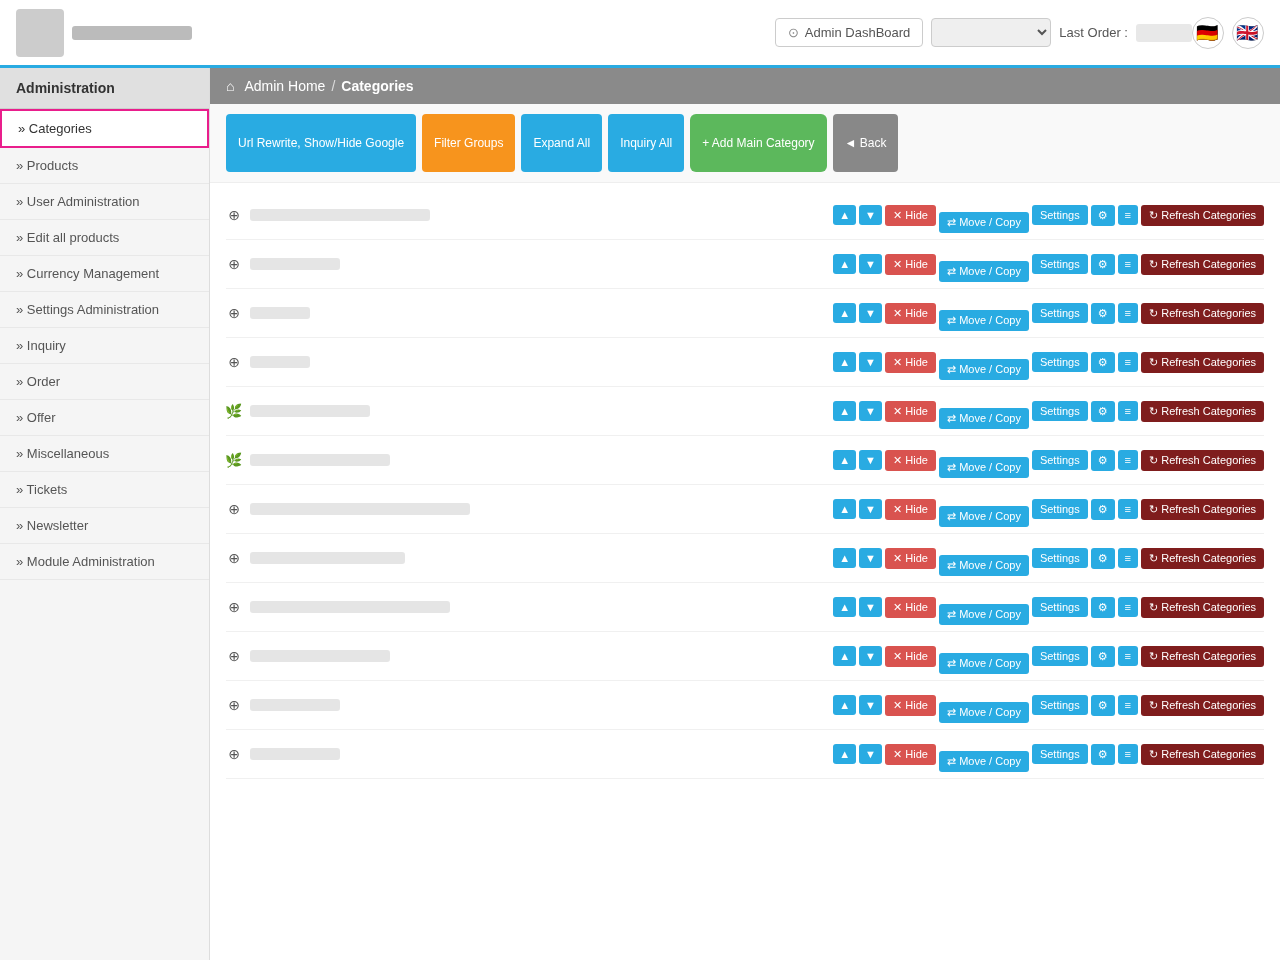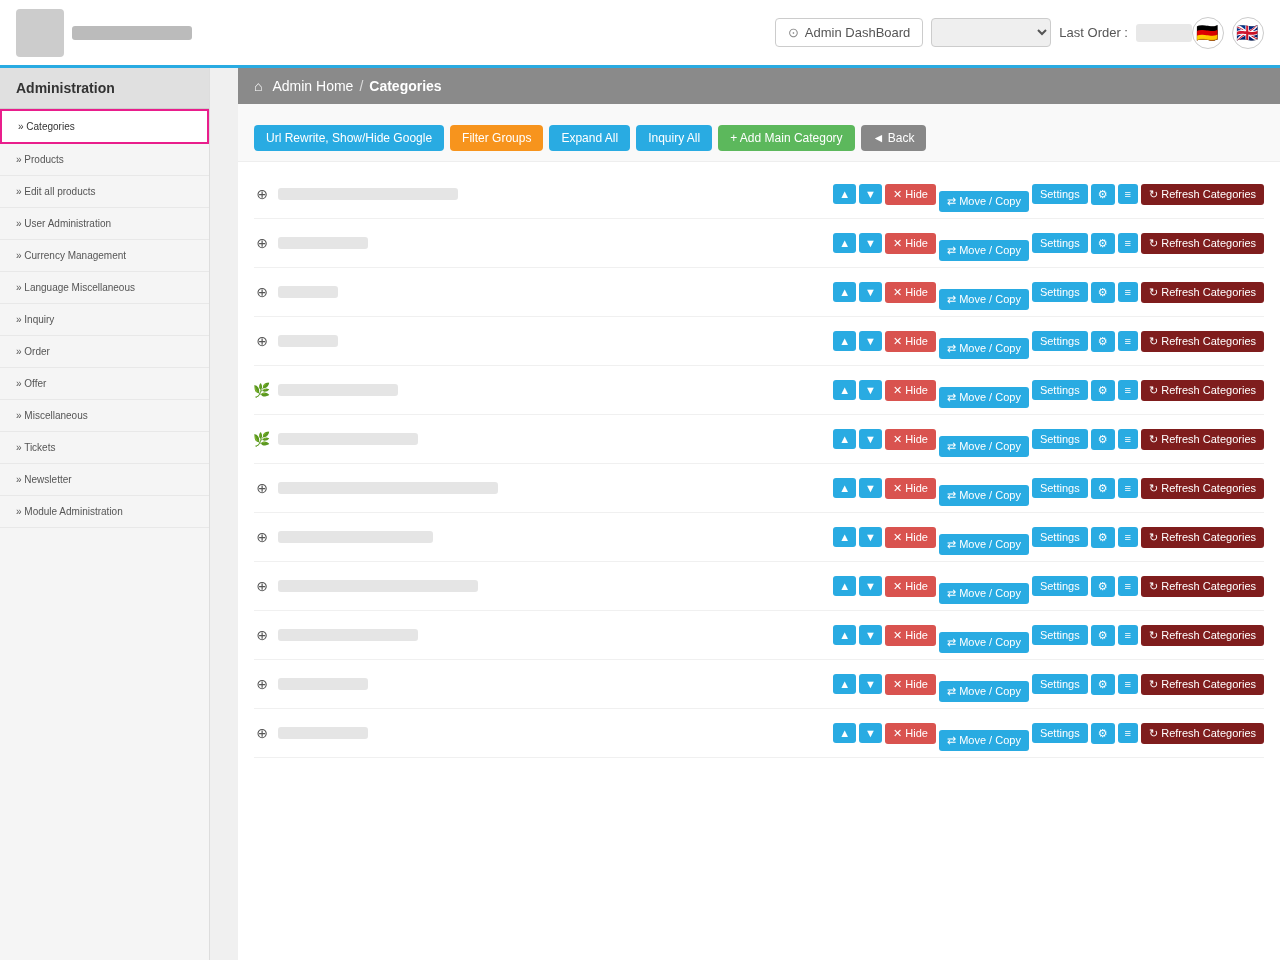--- a/index.html
+++ b/index.html
@@ -79,21 +79,20 @@
       overflow: hidden;
       border: 1px solid #ccc;
       display: flex; align-items: center; justify-content: center;
       font-size: 18px;
     }
 
     
     #main-layout {
       display: flex;
       height: calc(100vh - 68px);
-      gap: 28px;
     }
 
     
     #sidebar {
       width: 210px;
       background: #f5f5f5;
       border-right: 1px solid #ddd;
       flex-shrink: 0;
       overflow-y: auto;
     }
@@ -103,21 +102,21 @@
       font-weight: bold;
       font-size: 14px;
       color: #333;
       border-bottom: 1px solid #ccc;
     }
     .sidebar-item {
       padding: 10px 16px;
       border-bottom: 1px solid #e8e8e8;
       cursor: pointer;
       color: #555;
-      font-size: 10px;
+      font-size: 13px;
     }
     .sidebar-item.active {
       border: 2px solid #e91e8c;
       color: #333;
       background: #fff;
     }
 
     
     #content {
       flex: 1;
@@ -147,32 +146,31 @@
       align-items: center;
       gap: 6px;
       flex-wrap: wrap;
       background: #f9f9f9;
       border-bottom: 1px solid #eee;
     }
     .btn {
       display: inline-flex;
       align-items: center;
       gap: 4px;
-      padding: 6px 12px;
+      padding: 22px 12px;
       border: none;
       border-radius: 4px;
       cursor: pointer;
       font-size: 12px;
       font-weight: normal;
       white-space: nowrap;
-      margin-top: 11px;
     }
     .btn-blue { background: #29abe2; color: #fff; }
     .btn-orange { background: #f7941d; color: #fff; }
-    .btn-green { background: #5cb85c; color: #fff; }
+    .btn-green { background: #5cb85c; color: #fff; border-radius: 6px; }
     .btn-gray { background: #888; color: #fff; }
 
     
     .categories-list {
       padding: 8px 16px;
     }
     .category-row {
       display: flex;
       align-items: center;
       padding: 6px 0;
@@ -248,24 +246,24 @@
 </div>
 
 <div id="main-layout">
 
   <div id="sidebar">
     <div class="sidebar-title">Administration</div>
 
     <div id="sidebar-items">
         <div class="sidebar-item active">» Categories</div>
         <div class="sidebar-item">» Products</div>
+        <div class="sidebar-item">» User Administration</div>
         <div class="sidebar-item">» Edit all products</div>
-        <div class="sidebar-item">» User Administration</div>
         <div class="sidebar-item">» Currency Management</div>
-        <div class="sidebar-item">» Language Miscellaneous</div>
+        <div class="sidebar-item">» Settings Administration</div>
         <div class="sidebar-item">» Inquiry</div>
         <div class="sidebar-item">» Order</div>
         <div class="sidebar-item">» Offer</div>
         <div class="sidebar-item">» Miscellaneous</div>
         <div class="sidebar-item">» Tickets</div>
         <div class="sidebar-item">» Newsletter</div>
         <div class="sidebar-item">» Module Administration</div>
       </div>
   </div>
 

